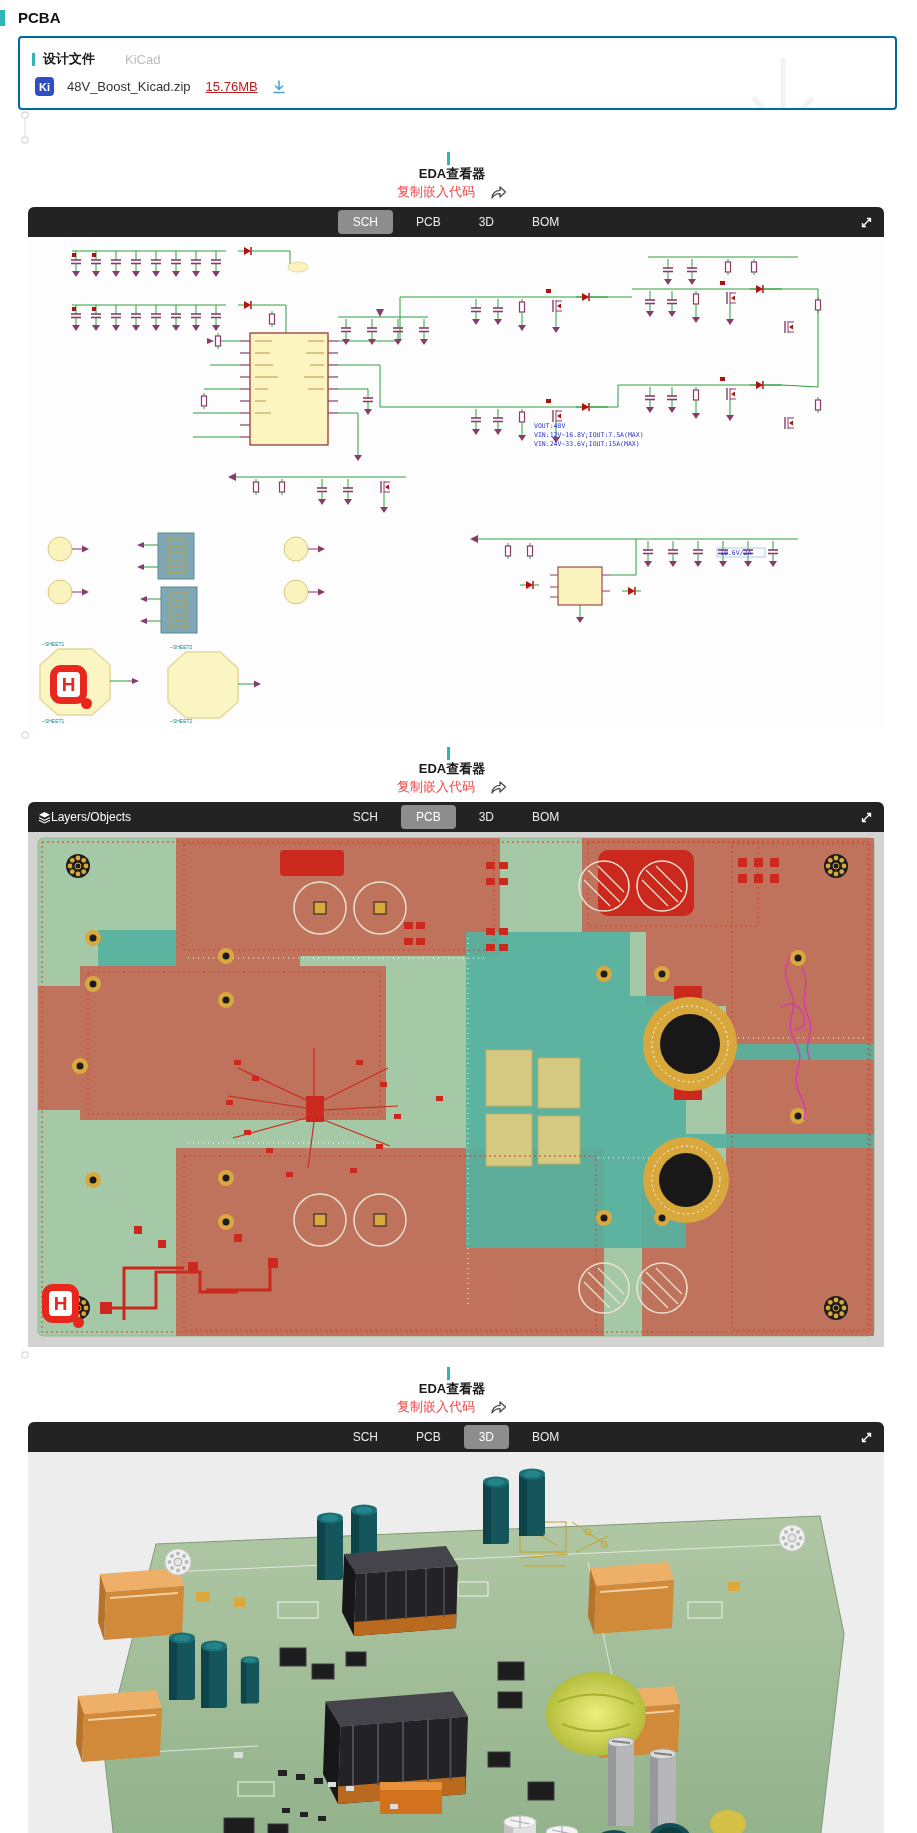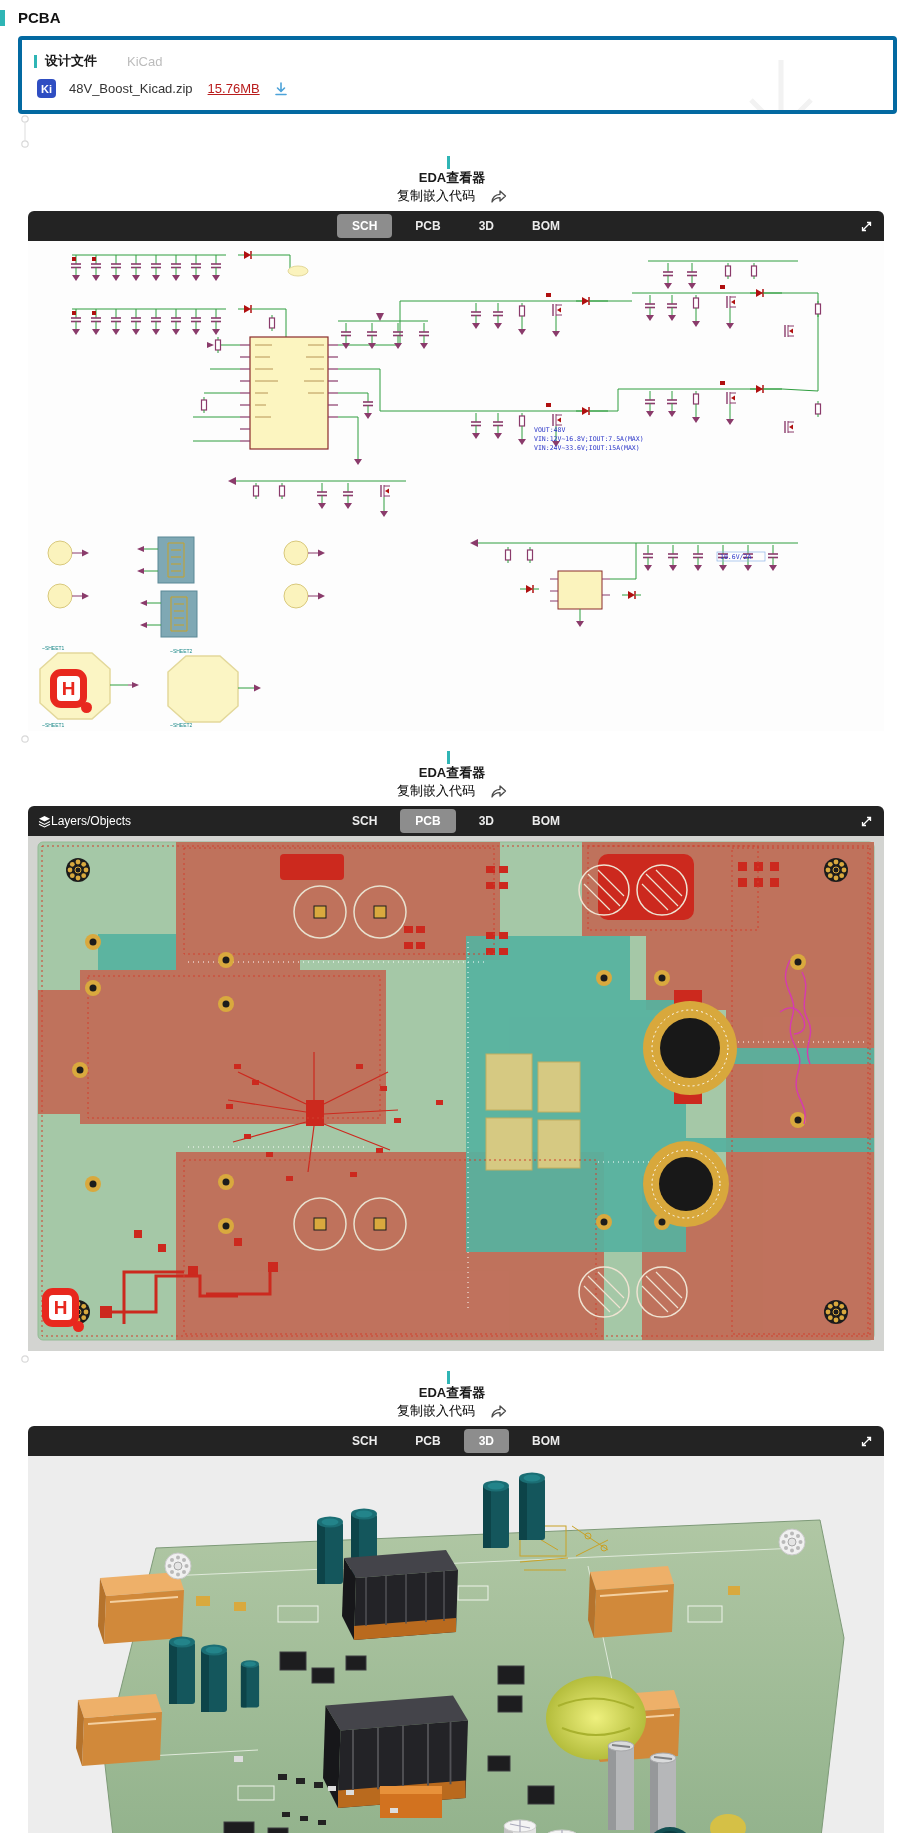--- a/index.html
+++ b/index.html
@@ -8,21 +8,21 @@
     width:917px; height:1833px; overflow:hidden; position:relative;
     font-family:"Liberation Sans","DejaVu Sans",sans-serif; color:#222;
   }
   
   .page-title-row { display:flex; align-items:flex-end; margin:9px 0 10px 0; }
   .page-accent { width:5px; height:16px; background:#2fb5b5; margin-right:13px; }
   .page-title { font-size:15px; font-weight:bold; color:#111; }
 
   
   .file-card {
-    margin-left:18px; width:879px; border:4px solid #0369a1; border-radius:4px;
+    margin-left:18px; width:879px; border:2px solid #0369a1; border-radius:4px;
     background:#fff; padding:12px 12px 12px 12px; position:relative; overflow:hidden;
   }
   .watermark { position:absolute; right:52px; top:10px; opacity:1; pointer-events:none; }
   .card-row1 { display:flex; align-items:center; position:relative; }
   .mini-accent { width:3px; height:13px; background:#2fb5b5; margin-right:8px; }
   .df-label { font-size:13px; font-weight:bold; color:#1a1a1a; }
   .df-tool { font-size:13px; color:#bcbcbc; margin-left:30px; }
   .card-row2 { display:flex; align-items:center; margin-top:9px; margin-left:3px; position:relative; }
   .ki-badge {
     width:19px; height:19px; border-radius:4px; background:#2f4ec2; color:#fff;
@@ -34,29 +34,29 @@
 
   
   .connector { margin-left:20px; }
   .connector.small { height:12px; }
 
   
   .section-row { margin-left:20px; width:864px; display:flex; align-items:center; margin-top:2px;flex-direction:column; }
   .sec-accent { width:3px; height:13px; background:#2fb5b5; margin-right:8px; }
   .sec-title { font-size:13px; font-weight:bold; color:#1a1a1a; }
   .sec-spacer { flex:1; }
-  .embed-link { display:flex; align-items:center; gap:15px; font-size:13px; color:#000000; cursor:pointer; }
+  .embed-link { display:flex; align-items:center; gap:15px; font-size:13px; color:#ef4444; cursor:pointer; }
 
   
   .viewer { margin-left:28px; width:856px; margin-top:6px; }
   .toolbar {
     height:30px; background:#232323; border-radius:6px 6px 0 0;
     display:flex; align-items:center; justify-content:center; position:relative;
   }
-  .tab { color:#ececec; font-size:12px; padding:6px 15px; margin:0 4px; border-radius:4px; line-height:1; cursor:pointer;font-weight:bold; }
+  .tab { color:#ececec; font-size:12px; padding:6px 15px; margin:0 4px; border-radius:4px; line-height:1; cursor:pointer; }
   .tab.active { background:#8d8d8d; color:#fff; }
   .layers-btn { position:absolute; left:10px; display:flex; align-items:center; color:#fff; font-size:12px; cursor:pointer; }
   .expand-btn { position:absolute; right:11px; cursor:pointer; display:flex; }
   .canvas { position:relative; display:block; background:#fff; }
   .canvas svg { display:block; }
 
   
   .hlogo { position:absolute; width:42px; height:44px; }
   .hlogo .ring {
     position:absolute; left:0; top:0; width:37px; height:39px;

